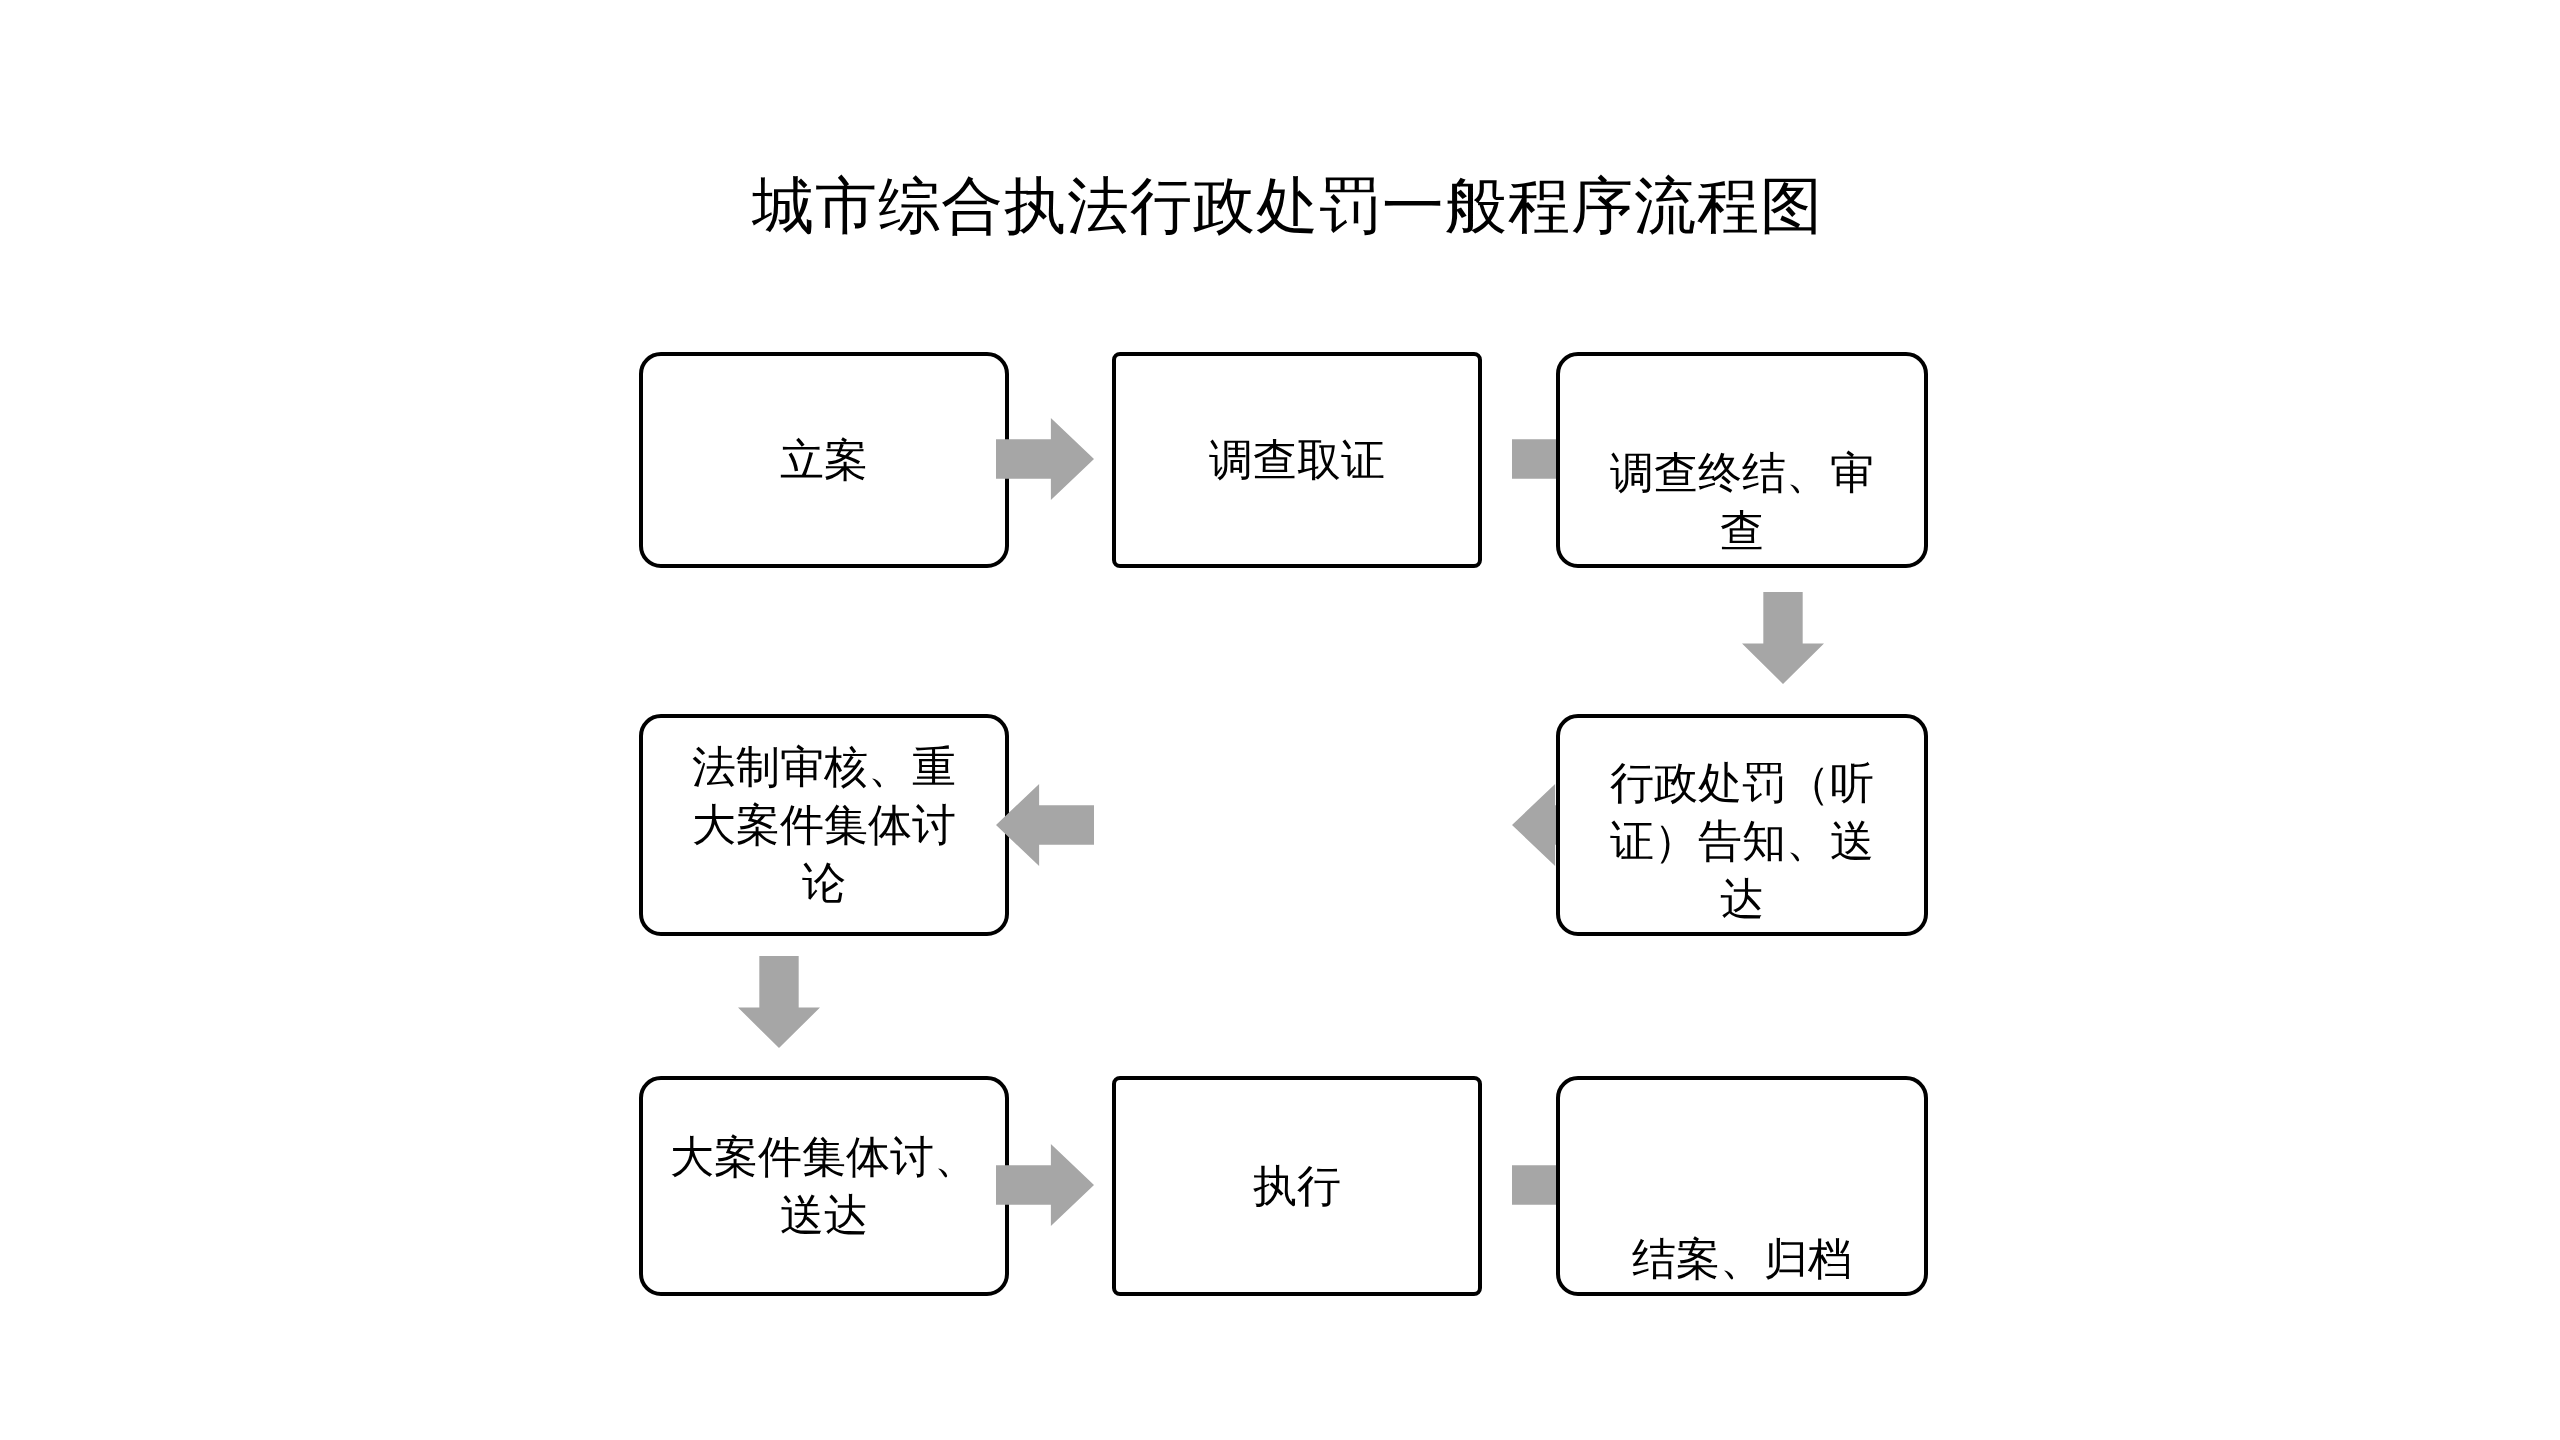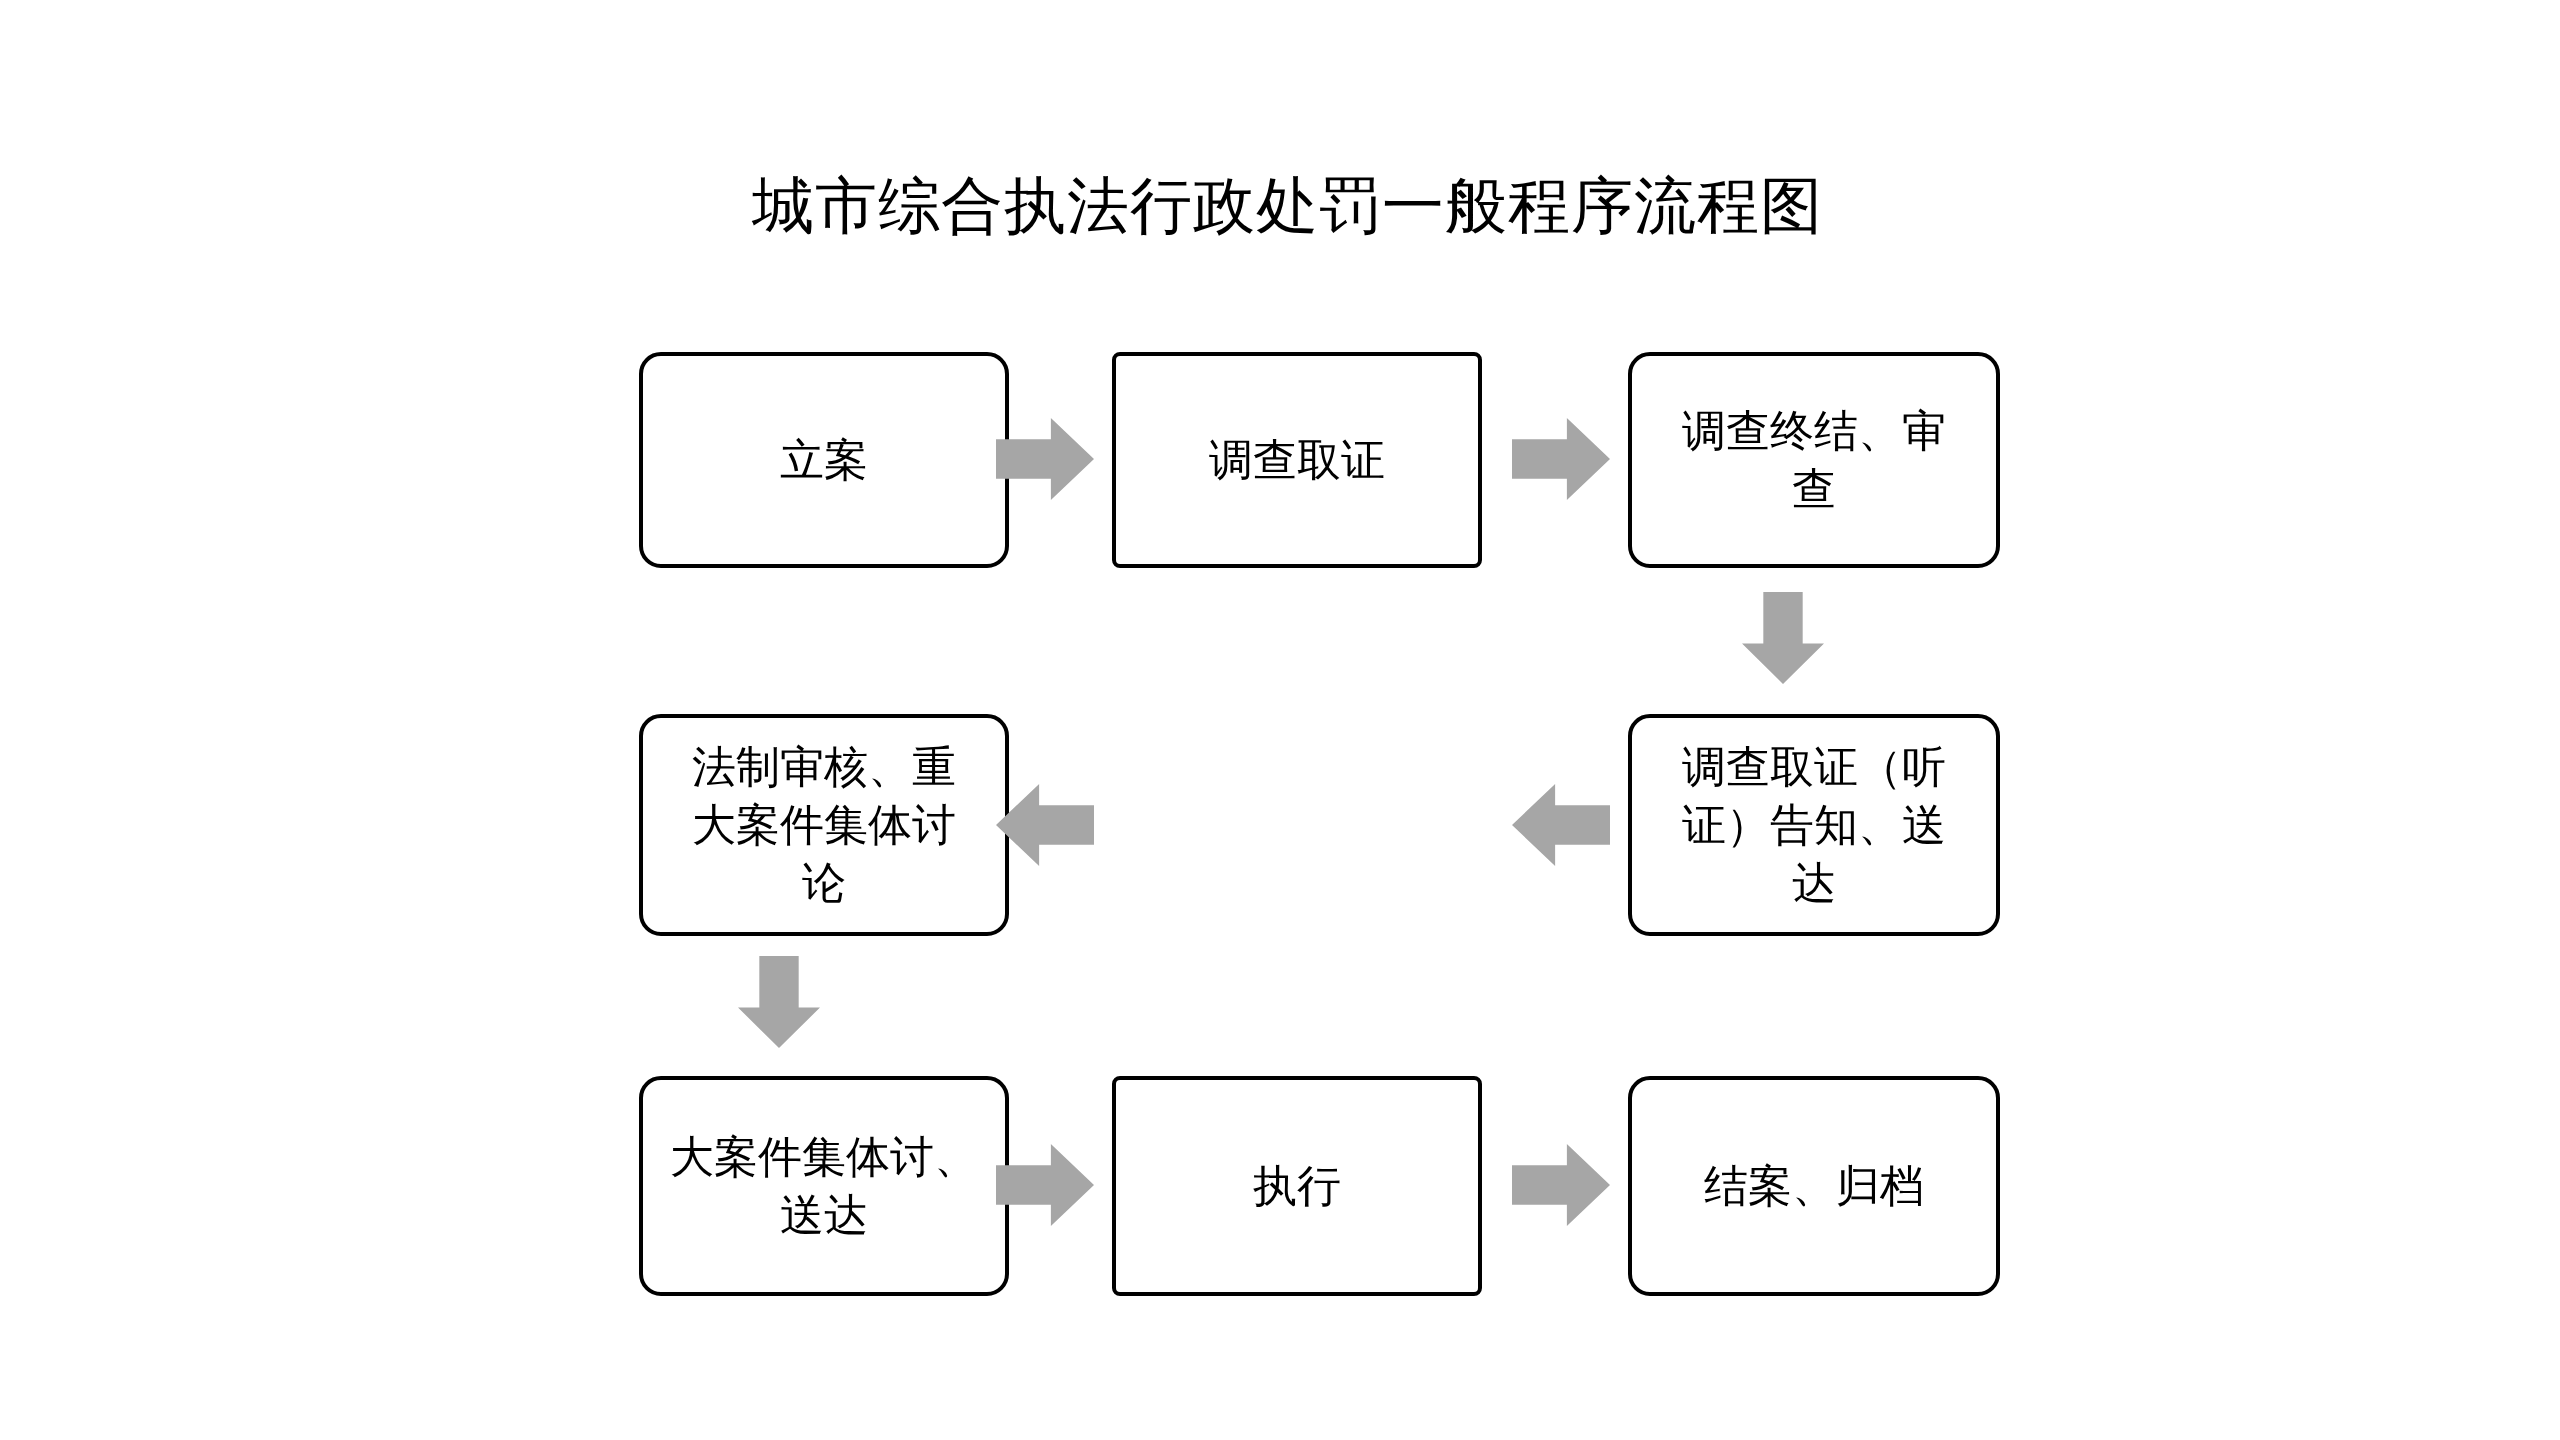--- a/index.html
+++ b/index.html
@@ -45,21 +45,21 @@
   }
   .node .label{display:block;white-space:pre-line;}
 
   
   .r1{top:352px;height:216px;}
   .r2{top:714px;height:222px;}
   .r3{top:1076px;height:220px;}
 
   .c1{left:595px;width:370px;margin-left:44px;}
   .c2{left:1112px;width:370px;border-radius:8px;}
-  .c3{left:1628px;width:372px;}
+  .c3{left:1556px;width:372px;align-items:flex-end;}
 
   
   .arrow{position:absolute;background:#a6a6a6;}
 
   
   .arrow-right{
     width:98px;height:82px;
     -webkit-clip-path:polygon(0% 26%,56% 26%,56% 0%,100% 50%,56% 100%,56% 74%,0% 74%);
     clip-path:polygon(0% 26%,56% 26%,56% 0%,100% 50%,56% 100%,56% 74%,0% 74%);
   }
@@ -117,21 +117,21 @@
 大案件集体讨
 论</span>
   </div>
 
   <div class="arrow arrow-left a-r2-2"></div>
 
 
   <div class="arrow arrow-left a-r2-1"></div>
 
   <div class="node r2 c3">
-    <span class="label">调查取证（听
+    <span class="label">行政处罚（听
 证）告知、送
 达</span>
   </div>
 
   <div class="arrow arrow-down a-down-left"></div>
 
   <div class="node r3 c1">
     <span class="label">大案件集体讨、
 送达</span>
   </div>

